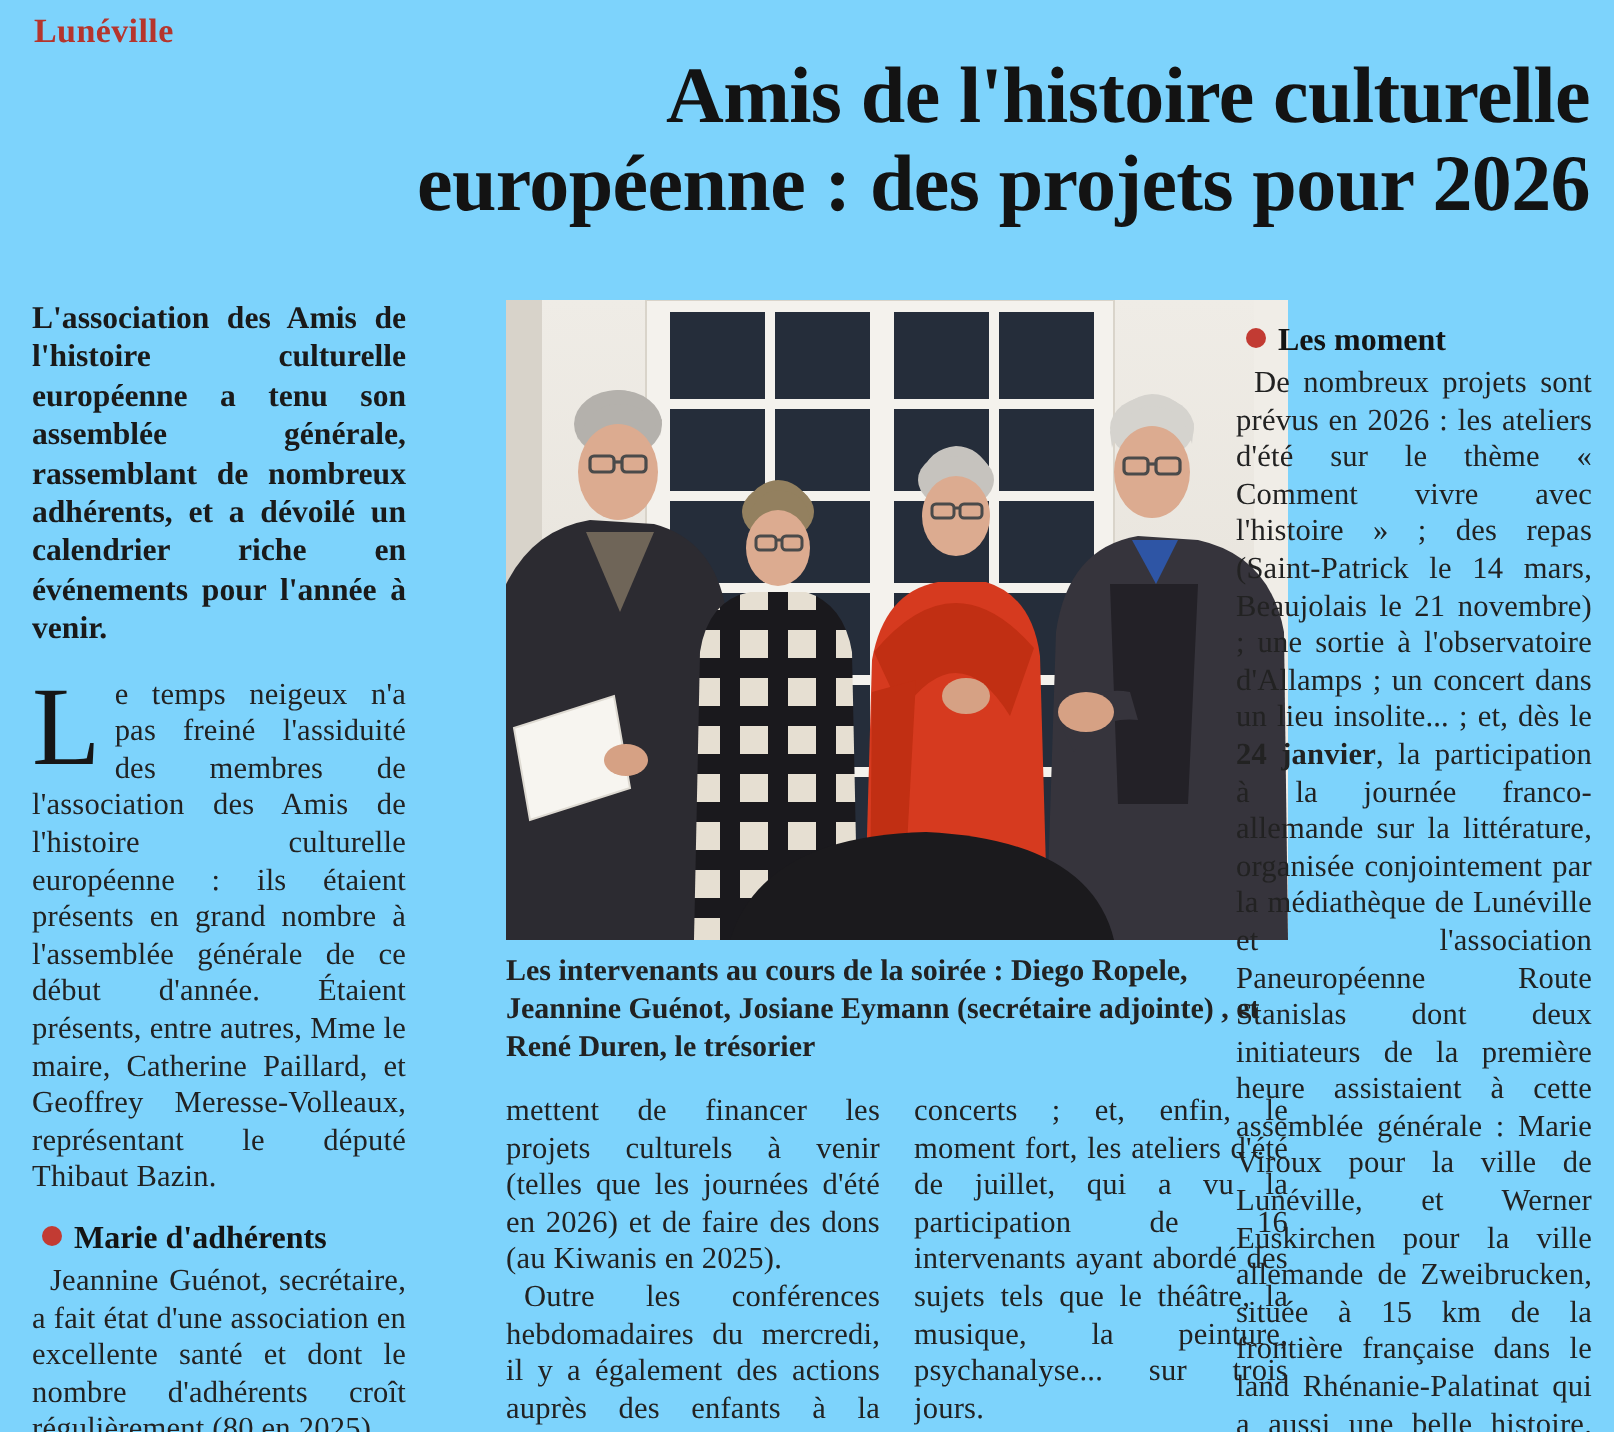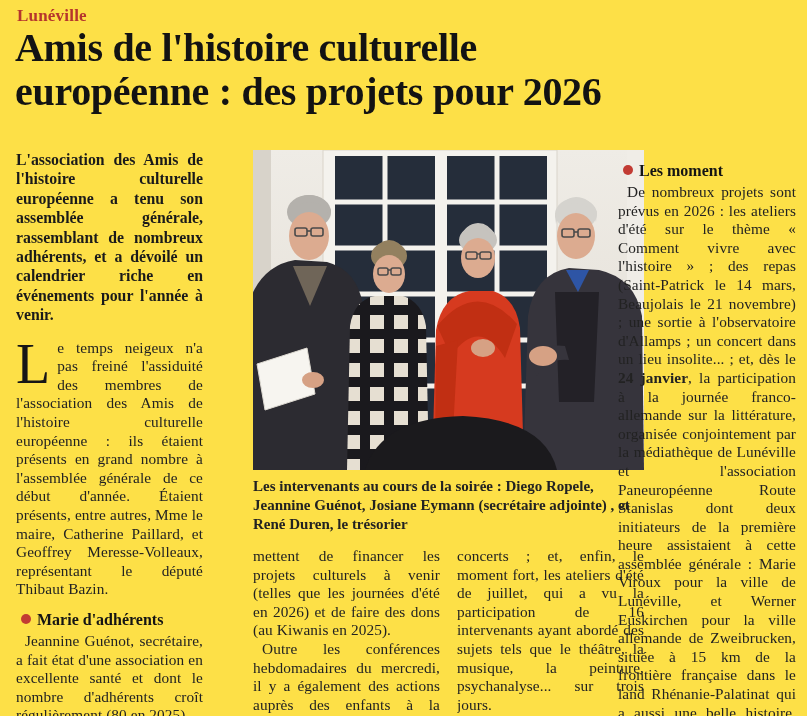--- a/index.html
+++ b/index.html
@@ -1,20 +1,20 @@
 <!DOCTYPE html>
 <html lang="fr"><head>
 <meta charset="utf-8">
 <style>
   html,body{margin:0;padding:0;background:#ffffff;}
-  .page{position:relative;width:807px;height:716px;background:#fde047;overflow:hidden;
+  .page{position:relative;width:807px;height:716px;background:#7dd3fc;overflow:hidden;
         font-family:"Liberation Serif", serif;color:#1f1f1f;}
   .kicker{position:absolute;left:17px;top:6px;font-size:17px;font-weight:bold;color:#b5352d;letter-spacing:.2px;}
   .headline{position:absolute;left:15px;top:26px;width:780px;margin:0;font-size:40px;line-height:44px;
-            font-weight:700;color:#131313;letter-spacing:-.3px;}
+            font-weight:700;color:#131313;letter-spacing:-.3px;text-align:right;}
   .headline span{display:block;}
   .col{position:absolute;top:150px;overflow:hidden;}
   .col-left{left:16px;width:187px;height:566px;}
   .mid{left:213px;width:391px;height:566px;position:absolute;top:150px;overflow:hidden;margin-left:40px;}
   .col-right{left:618px;width:178px;height:566px;}
   .body-p{margin:0;font-size:15.3px;line-height:18.6px;text-align:justify;text-justify:inter-word;
           letter-spacing:.1px;color:#222;}
   .indent{text-indent:9px;}
   .intro{margin:0 0 14px 0;font-size:15.8px;line-height:19.4px;font-weight:bold;text-align:justify;color:#1a1a1a;}
   .dropcap{float:left;font-size:56px;line-height:45px;padding:3px 7px 0 0;color:#161616;}

